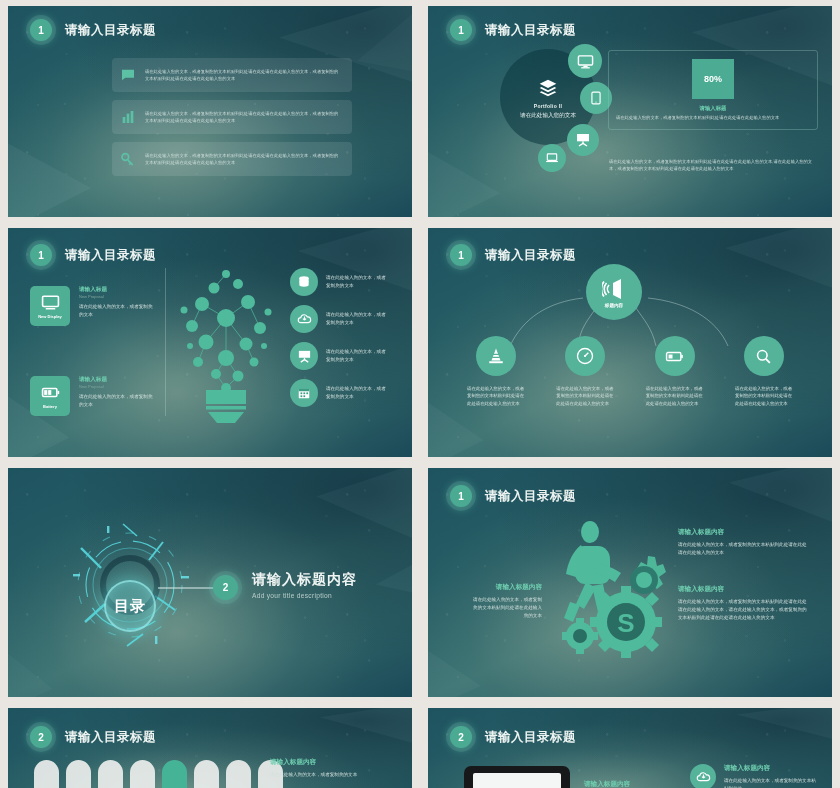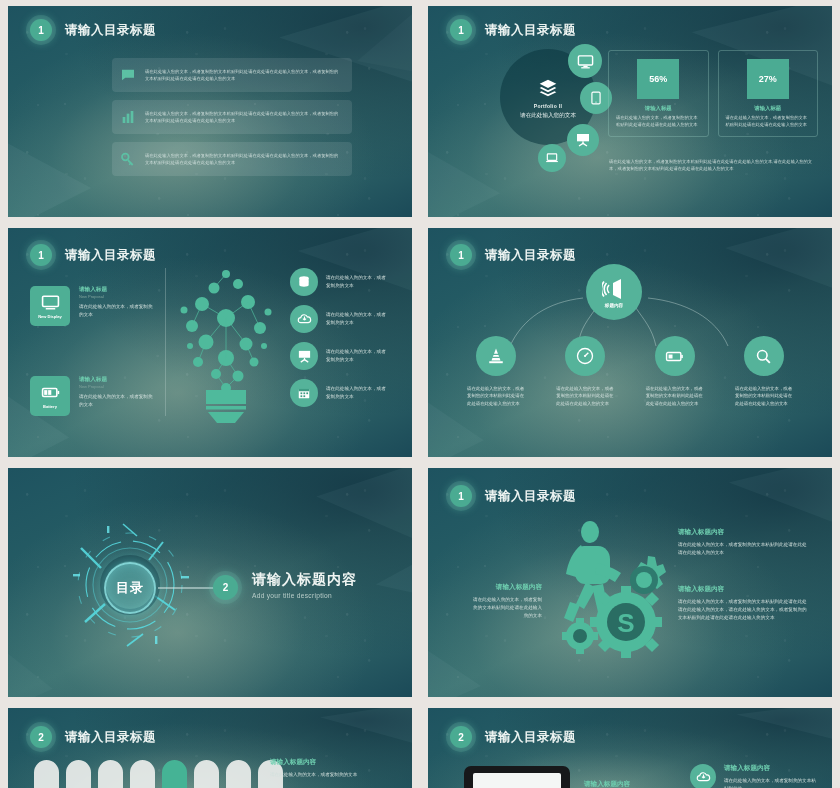--- a/index.html
+++ b/index.html
@@ -121,26 +121,26 @@
   .s4-top .lbl { font-size: 4.6px; font-weight: bold; margin-top: 2px; }
   .s4-nodes { position: absolute; left: 34px; top: 108px; width: 336px; display: flex; justify-content: space-between; }
   .s4-node { width: 68px; display: flex; flex-direction: column; align-items: center; }
   .s4-ring { width: 40px; height: 40px; margin-bottom: 9px; }
   .s4-cap { font-size: 4.4px; line-height: 1.7; text-align: left; color: #d2e0dd; width: 58px; }
   .s4-arcs { position: absolute; inset: 0; pointer-events: none; }
 
   
   .s5-hud { position: absolute; left: 55px; top: 50px; width: 134px; height: 134px; }
   .s5-mu {
-    position: absolute; left: 96px; top: 94px; width: 52px; height: 52px; border-radius: 50%;
+    position: absolute; left: 96px; top: 112px; width: 52px; height: 52px; border-radius: 50%;
     background: rgba(90,190,190,.42);
     border: 2px solid rgba(150,235,235,.75);
     box-shadow: 0 0 14px 4px rgba(90,215,215,.40), inset 0 0 12px rgba(140,240,240,.35);
     display: flex; align-items: center; justify-content: center;
-    font-size: 13px; font-weight: bold; color: #ffffff; letter-spacing: 1px;
+    font-size: 15px; font-weight: bold; color: #ffffff; letter-spacing: 1px;
   }
   .s5-line { position: absolute; left: 150px; top: 119px; width: 60px; height: 2px; background: rgba(210,230,228,.55); }
   .s5-dot {
     position: absolute; left: 205px; top: 107px; width: 25px; height: 25px; border-radius: 50%;
     background: #4aab92; box-shadow: 0 0 0 4px rgba(120,200,180,.16), 0 0 10px 3px rgba(110,210,185,.30);
     display: flex; align-items: center; justify-content: center; font-size: 10px; font-weight: bold; color: #fff;
   }
   .s5-txt { position: absolute; left: 244px; top: 103px; }
   .s5-cn { font-size: 14px; font-weight: bold; letter-spacing: 1px; color: #f0f5f3; }
   .s5-en { font-size: 6.6px; color: #b9cdc9; margin-top: 3px; letter-spacing: .3px; }
@@ -262,26 +262,21 @@
     </div>
     <div class="s2-sat" style="left:110px; top:138px; width:28px; height:28px;">
       <svg style="width:14px;height:14px" viewBox="0 0 24 24">
           <rect x="4" y="5" width="16" height="11" rx="1" fill="none" stroke="#fff" stroke-width="2"></rect>
           <rect x="2" y="17" width="20" height="2" fill="#fff"></rect>
         </svg>
     </div>
 
     <div class="s2-cards">
       <div class="s2-card">
-        <div class="s2-pct">56%</div>
-        <div class="mini-h">请输入标题</div>
-        <div class="tiny" style="text-align:left">请在此处输入您的文本，或者复制您的文本粘贴到此处请在此处请在此处输入您的文本</div>
-      </div>
-      <div class="s2-card">
-        <div class="s2-pct">27%</div>
+        <div class="s2-pct">80%</div>
         <div class="mini-h">请输入标题</div>
         <div class="tiny" style="text-align:left">请在此处输入您的文本，或者复制您的文本粘贴到此处请在此处请在此处输入您的文本</div>
       </div>
     </div>
     <div class="s2-foot tiny">请在此处输入您的文本，或者复制您的文本粘贴到此处请在此处请在此处输入您的文本,请在此处输入您的文本，或者复制您的文本粘贴到此处请在此处请在此处输入您的文本</div>
   </div>
 
   <div class="slide">
     <svg class="tri tri-tr" viewBox="0 0 100 100" preserveAspectRatio="none">
         <polygon points="100,0 30,26 100,58" fill="rgba(150,195,200,.22)"></polygon>

